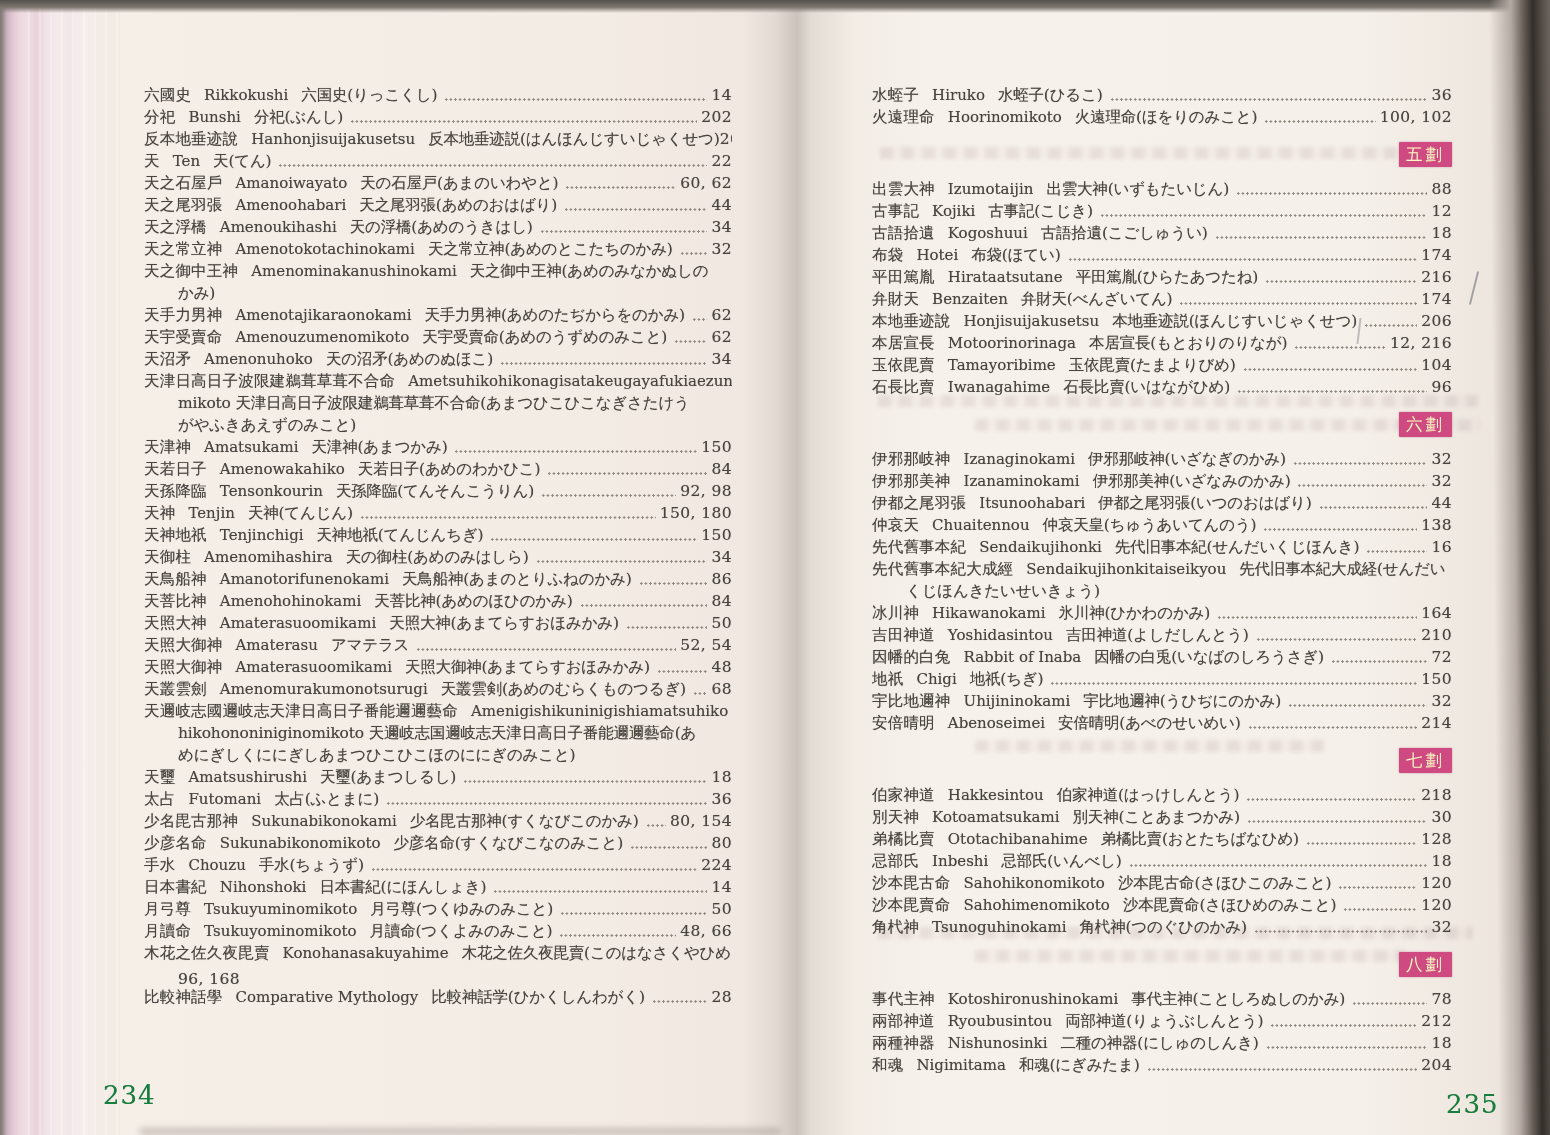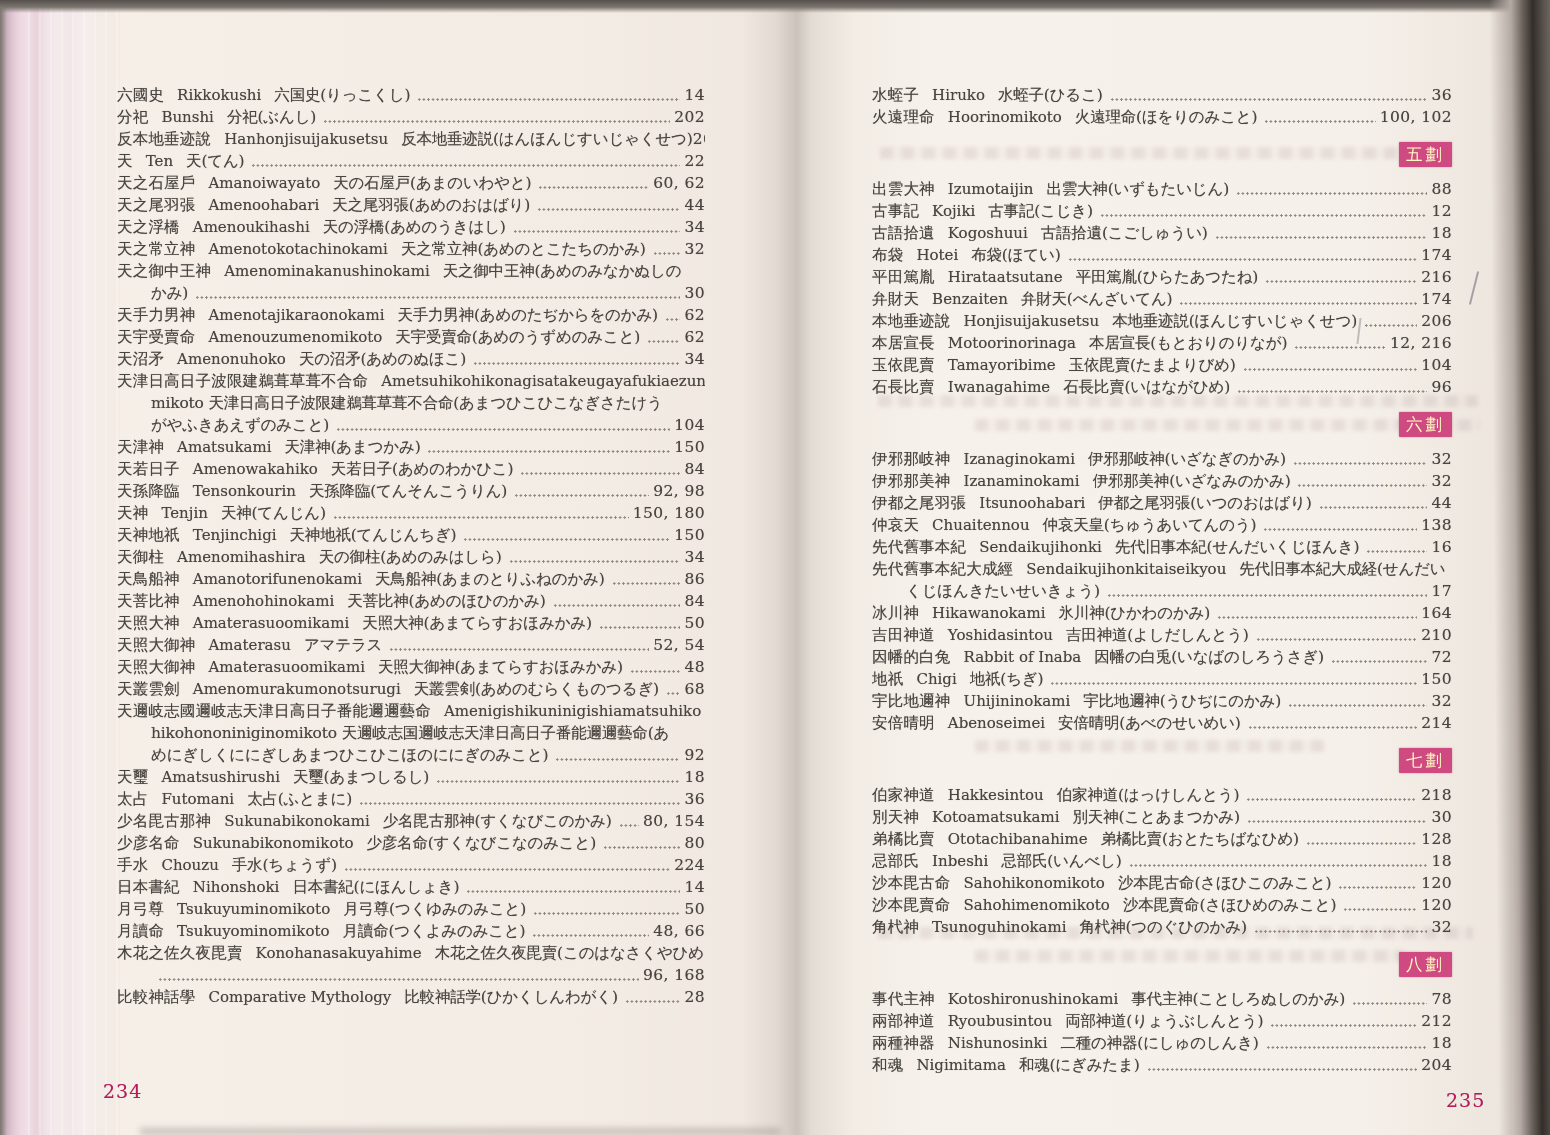--- a/index.html
+++ b/index.html
@@ -25,39 +25,39 @@
       #332e2a 68%,#57504b 84%,#776f69 100%);}
   .bottom-shadow{position:absolute;left:140px;bottom:0;width:640px;height:7px;
     background:rgba(150,140,133,.45);filter:blur(3px);}
   .page-left{position:absolute;left:112px;top:10px;width:688px;height:1125px;
     background:linear-gradient(90deg,#f5efe8 0%,#f3ece4 70%,#efe7df 100%);}
   .page-right{position:absolute;left:800px;top:8px;width:712px;height:1127px;
     background:linear-gradient(90deg,#efe9e1 0%,#f6f1ea 18%,#f5f0e9 78%,#ece5dd 100%);}
 
   
   .col{position:absolute;color:#48443f;}
-  #left-col{left:117px;top:84px;width:588px;}
+  #left-col{left:144px;top:84px;width:588px;}
   #right-col{left:872px;top:84px;width:580px;text-align:right;}
   .row{display:flex;align-items:baseline;height:22px;line-height:22px;overflow:hidden;
     white-space:nowrap;text-shadow:0 0 .7px rgba(72,68,63,.55);}
-  .row.cont{padding-left:34px;}
+  .row.cont{padding-left:34px;flex-direction:column;}
   .hw{font-size:15.5px;letter-spacing:.2px;flex:0 1 auto;}
   .rom{font-size:15px;margin-left:13px;flex:0 1 auto;}
   .jp{font-size:15.5px;margin-left:13px;letter-spacing:-.2px;flex:0 1 auto;}
   .cont .jp{margin-left:0;}
   .leader{flex:1 1 8px;min-width:0;align-self:flex-end;height:5px;margin:0 4px 4px 7px;
     background-image:radial-gradient(circle,#8f897f 1px,rgba(0,0,0,0) 1.3px);
     background-size:4.6px 5px;background-repeat:repeat-x;background-position:0 100%;}
   .spacer{flex:1 1 4px;min-width:0;}
   .num{font-size:15.5px;flex:0 0 auto;letter-spacing:.4px;}
   .row-badge{height:26px;margin:14px 0 10px 33px;}
   .badge{display:inline-block;background:#ce4a80;color:#fef9c3;font-size:16.5px;
     line-height:25px;padding:0 7px;letter-spacing:3px;border-radius:1px;
     box-shadow:0 0 2px rgba(180,60,110,.5);}
-  .pagenum{position:absolute;font-size:19px;color:#be185d;letter-spacing:1px;
+  .pagenum{position:absolute;font-size:26px;color:#15803d;letter-spacing:1px;
     text-shadow:0 0 .6px rgba(94,91,86,.5);}
   #pn-left{left:103px;top:1080px;}
   #pn-right{left:1446px;top:1089px;}
 
   
   .ghost{position:absolute;height:12px;border-radius:2px;filter:blur(2.2px);opacity:.55;
     background:repeating-linear-gradient(90deg,rgba(158,126,132,.30) 0 13px,
       rgba(158,126,132,.06) 13px 21px);}
   .pen-mark{position:absolute;background:#8b8992;filter:blur(.4px);}
   #mark1{left:1473px;top:271px;width:2px;height:34px;transform:rotate(14deg);opacity:.75;}

